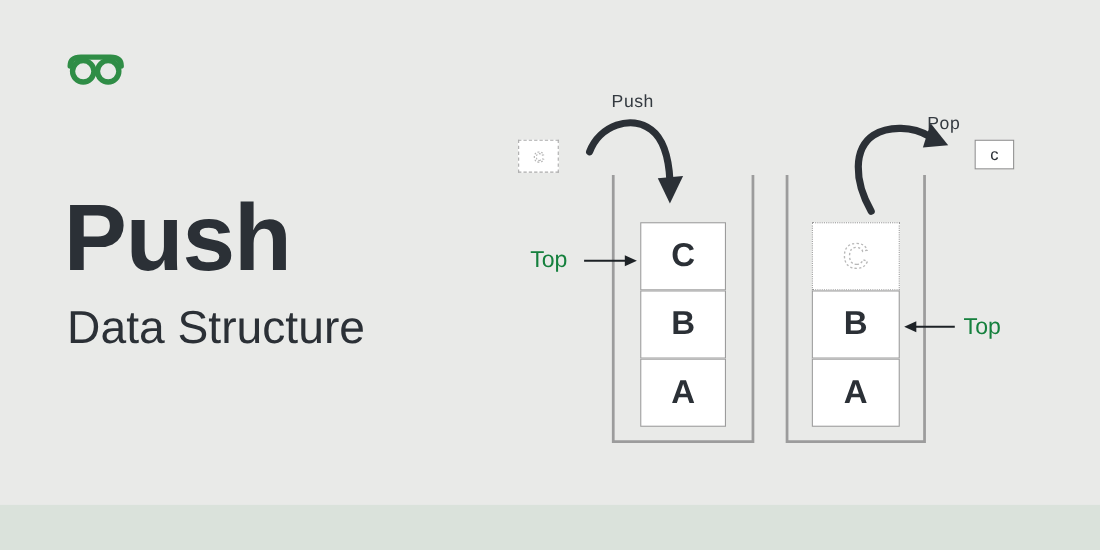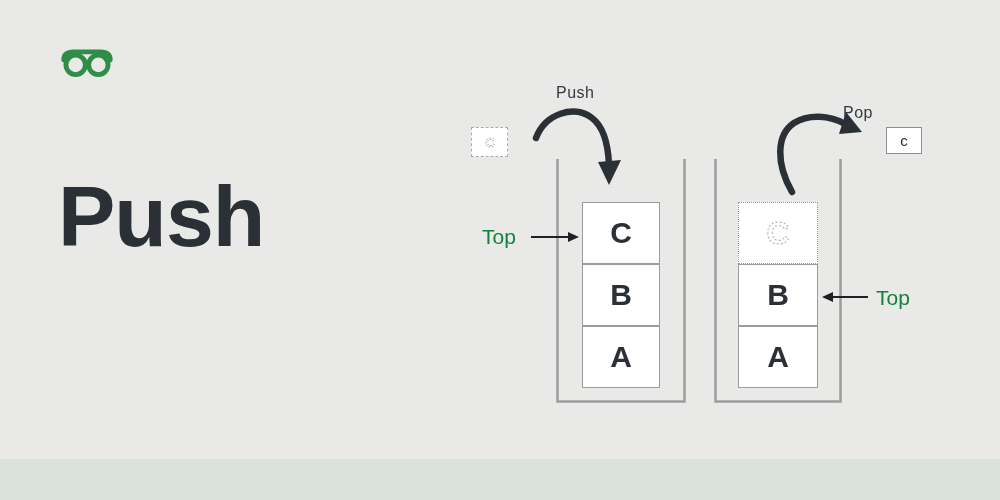--- a/index.html
+++ b/index.html
@@ -73,20 +73,21 @@
 
   <svg class="logo" viewBox="0 0 100 64" aria-hidden="true">
     <g fill="none" stroke="#2F8D46" stroke-width="9" stroke-linecap="round">
       <circle cx="29" cy="41" r="18"></circle>
       <circle cx="71" cy="41" r="18"></circle>
       <path d="M 7 32 Q 7 17 25 17 L 75 17 Q 93 17 93 32"></path>
     </g>
   </svg>
 
   <div class="title-main">Push</div>
+  <div class="title-sub">Data Structure</div>
 
   <div class="op-label push-label">Push</div>
   <div class="op-label pop-label">Pop</div>
 
   <div class="top-label top-label-left">Top</div>
   <div class="top-label top-label-right">Top</div>
 
   <svg class="overlay" viewBox="0 0 1000 500" aria-hidden="true">
 
     <path d="M557.5 159 V401.5 H684.5 V159" fill="none" stroke="#9C9C9C" stroke-width="2.5"></path>

